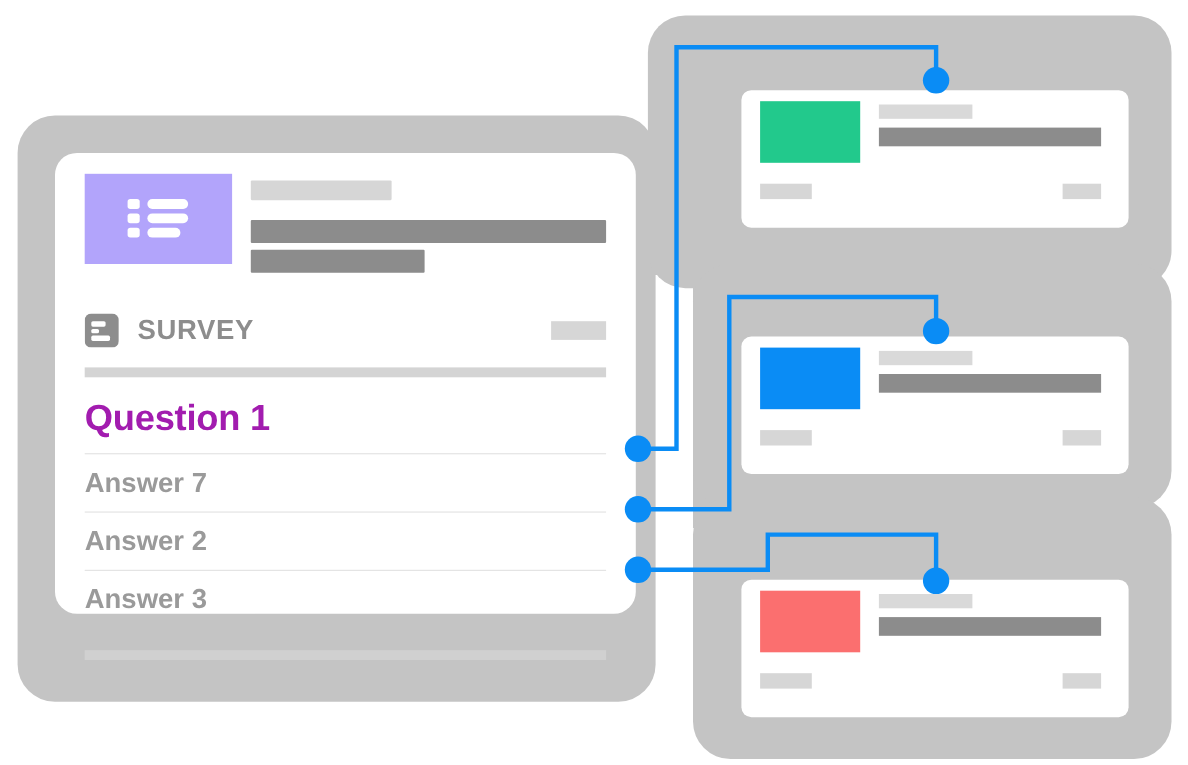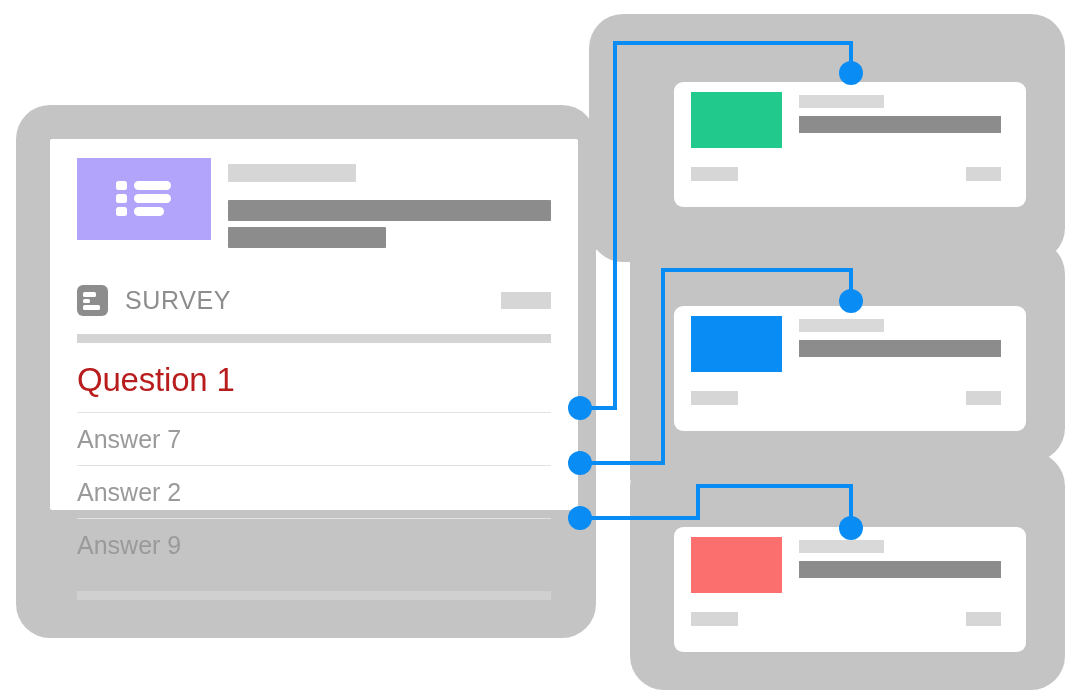--- a/index.html
+++ b/index.html
@@ -65,23 +65,24 @@
     width: 90px;
     height: 230px;
   }
 
   
   .survey-card {
     position: absolute;
     left: 50px;
     top: 139px;
     width: 528px;
-    height: 371px;
+    height: 419px;
     background: #ffffff;
-    border-radius: 2px;
+    border-radius: 20px;
+    font-weight: bold;
   }
   .survey-inner {
     position: absolute;
     left: 27px;
     top: 19px;
     right: 27px;
   }
 
   .hdr-row {
     display: flex;
@@ -141,21 +142,21 @@
     margin-top: 17px;
   }
   .rule-thick-bottom {
     height: 9px;
     background: #d0d0d0;
     margin-top: 20px;
   }
 
   .question {
     font-size: 33px;
-    color: #b91c1c;
+    color: #a21caf;
     margin-top: 18px;
     margin-bottom: 13px;
     font-family: "Liberation Sans", sans-serif;
     letter-spacing: -0.2px;
   }
   .answer {
     font-size: 25px;
     color: #9a9a9a;
     padding: 12px 0 11px 0;
     border-top: 1px solid #e2e2e2;
@@ -268,21 +269,21 @@
         <div class="survey-text">SURVEY</div>
         <div class="survey-chip"></div>
       </div>
 
       <div class="rule-thick"></div>
 
       <div class="question">Question 1</div>
 
       <div class="answer">Answer 7</div>
       <div class="answer">Answer 2</div>
-      <div class="answer">Answer 9</div>
+      <div class="answer">Answer 3</div>
 
       <div class="rule-thick-bottom"></div>
     </div>
   </div>
 
   <div class="res-card c1">
     <div class="res-swatch" style="background:#22c98c"></div>
     <div class="res-bar-top"></div>
     <div class="res-bar-main"></div>
     <div class="res-chip-l"></div>

